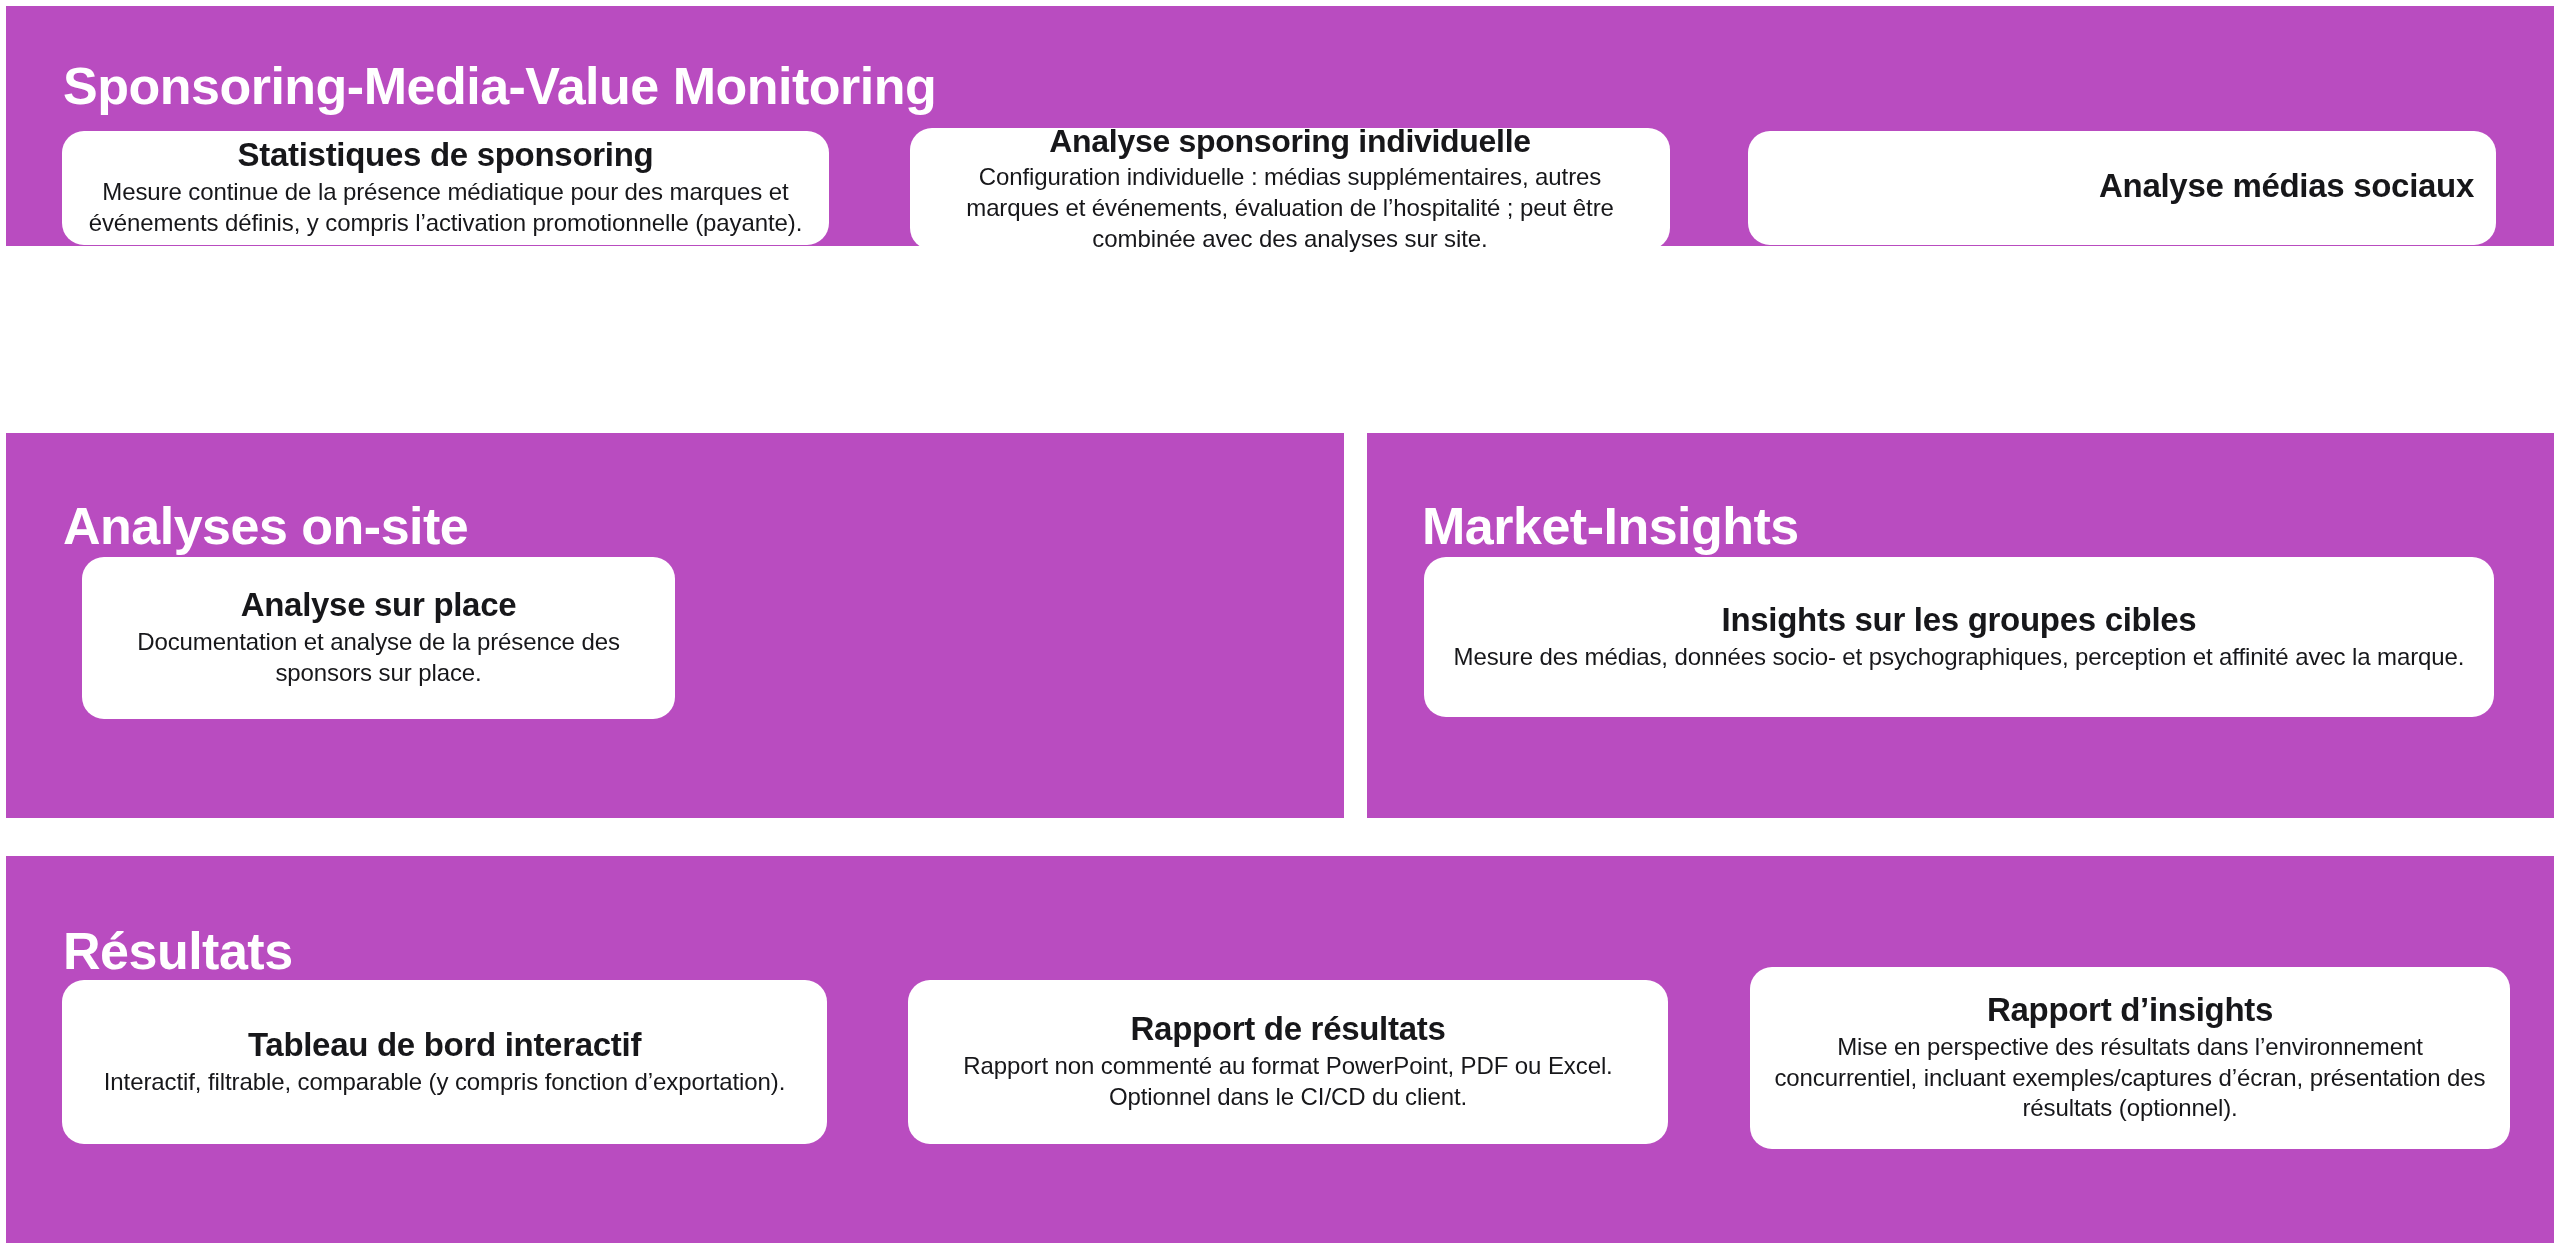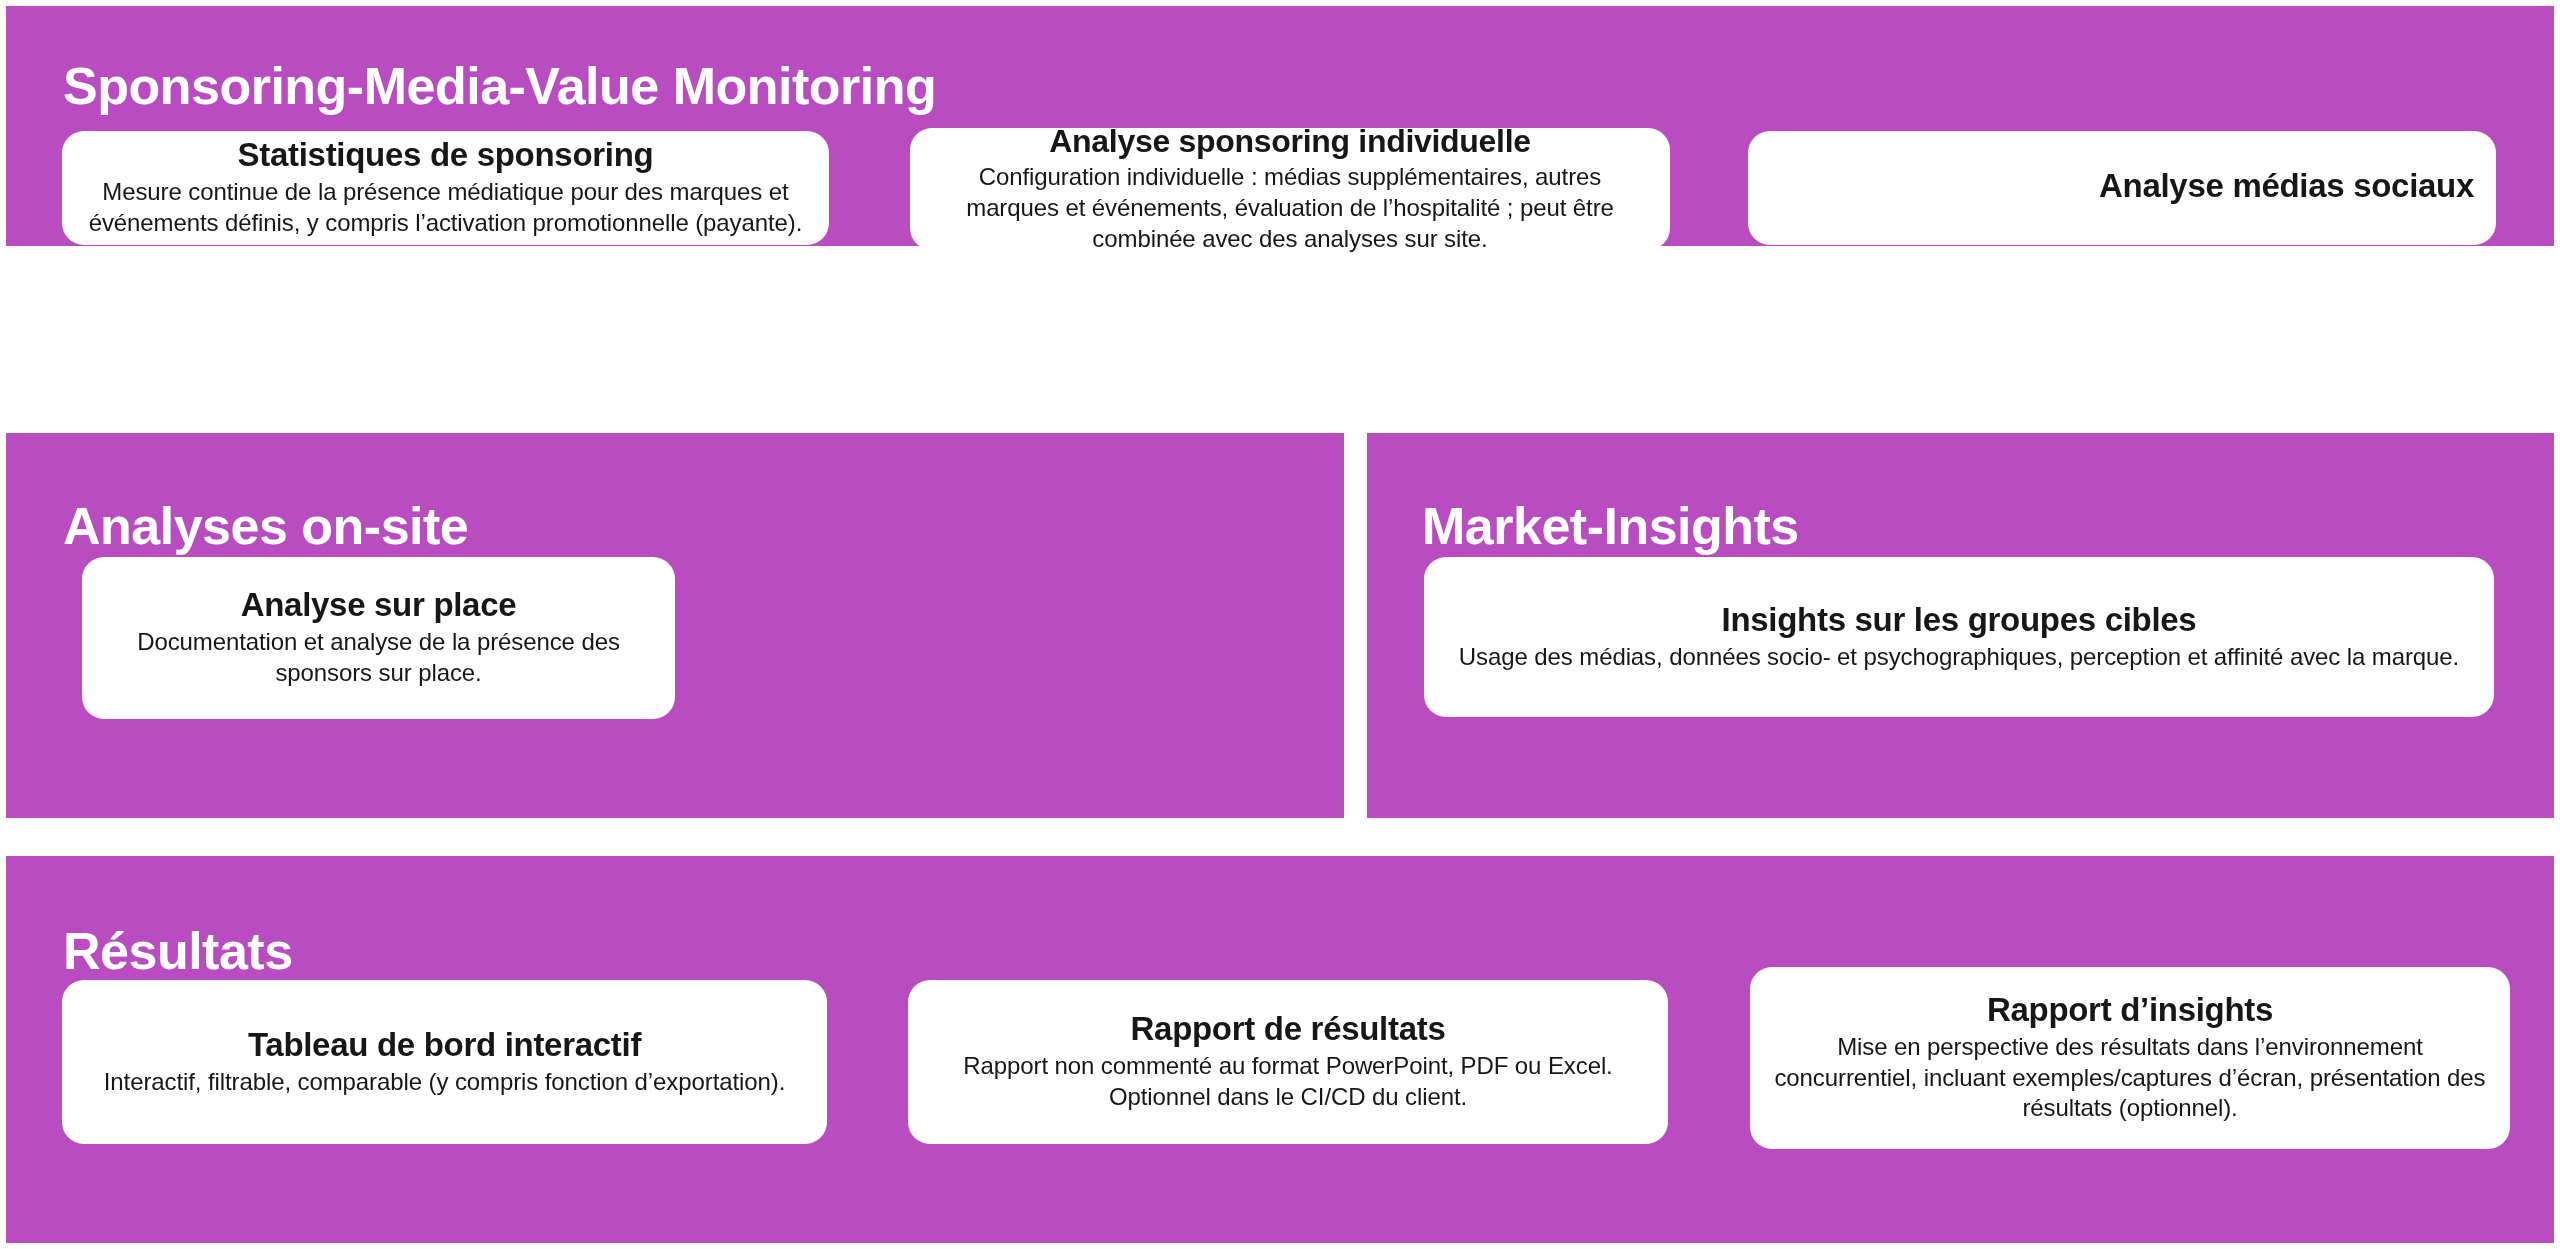--- a/index.html
+++ b/index.html
@@ -231,21 +231,21 @@
     <p class="card-body">Documentation et analyse de la présence des sponsors sur place.</p>
   </article>
 
 
   <section class="panel" id="panel-market">
     <h2 class="panel-title">Market-Insights</h2>
   </section>
 
   <article class="card" id="card-insights-cibles">
     <h3 class="card-title">Insights sur les groupes cibles</h3>
-    <p class="card-body">Usage des médias, données socio- et psychographiques, perception et affinité avec la marque.</p>
+    <p class="card-body">Mesure des médias, données socio- et psychographiques, perception et affinité avec la marque.</p>
   </article>
 
   <section class="panel" id="panel-resultats">
     <h2 class="panel-title">Résultats</h2>
   </section>
 
   <article class="card" id="card-rapport-resultats">
     <h3 class="card-title">Rapport de résultats</h3>
     <p class="card-body">Rapport non commenté au format PowerPoint, PDF ou Excel. Optionnel dans le CI/CD du client.</p>
   </article>

